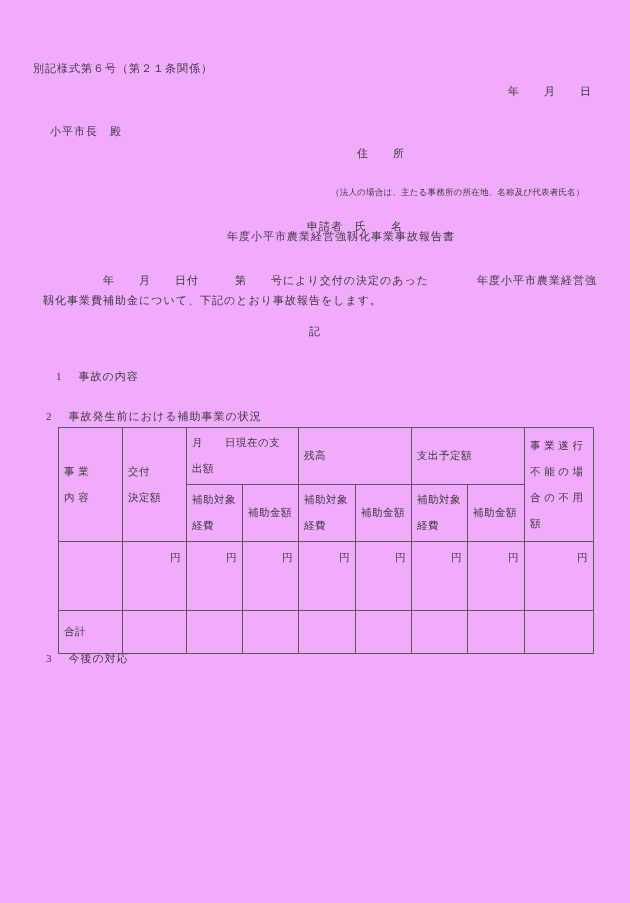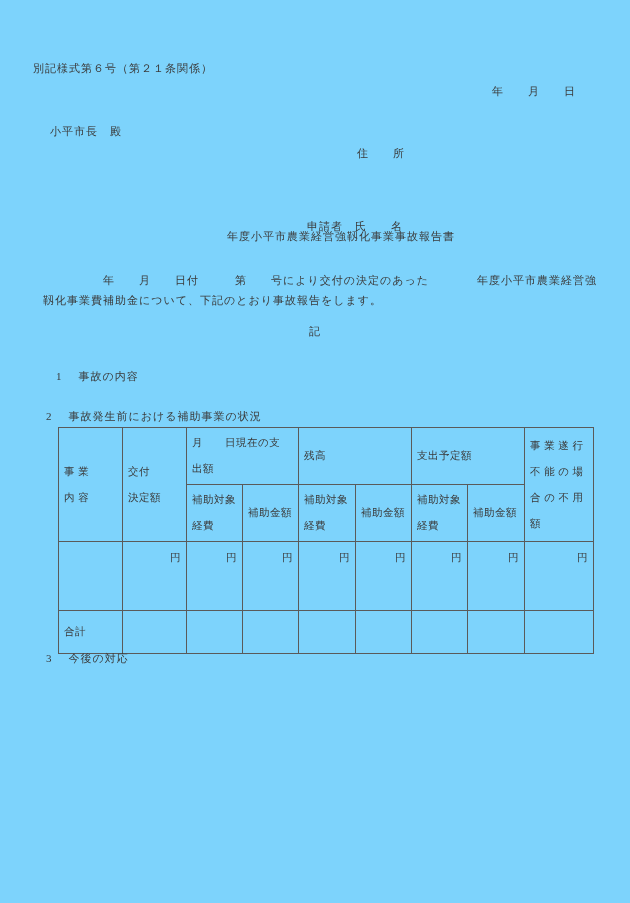--- a/index.html
+++ b/index.html
@@ -1,21 +1,21 @@
 <!DOCTYPE html>
 <html lang="ja"><head>
 <meta charset="utf-8">
 <style>
   html,body{margin:0;padding:0;}
   body{background:#e8e8e8;}
   .page{
     position:relative;
     width:630px;height:903px;
     margin:0 auto;
-    background:#7dd3fc;
+    background:#f0abfc;
     color:#3a3a3a;
     font-family:"Liberation Serif","DejaVu Serif",serif;
     font-size:11px;
     letter-spacing:1px;
     overflow:hidden;
   }
   .abs{position:absolute;white-space:nowrap;}
   .ml{white-space:pre-line;}
   .note{font-size:8.5px;letter-spacing:0.2px;}
   .center{left:0;right:0;text-align:center;}
@@ -42,28 +42,29 @@
   tr.r3 td{vertical-align:top;text-align:right;padding-top:3px;}
   tr.r3 td.first{text-align:left;}
 </style>
 </head>
 <body>
 
 <div class="page">
 
   <div class="abs" style="left:33px;top:61px;">別記様式第６号（第２１条関係）</div>
 
-  <div class="abs" style="left:492px;top:84px;">年　　月　　日</div>
+  <div class="abs" style="left:508px;top:84px;">年　　月　　日</div>
 
   <div class="abs" style="left:50px;top:124px;">小平市長　殿</div>
 
   <div class="abs" style="left:357px;top:146px;">住　　所</div>
 
   <div class="abs" style="left:307px;top:171px;margin-top:48px;">申請者　氏　　名</div>
 
+  <div class="abs note" style="left:331px;top:187px;">（法人の場合は、主たる事務所の所在地、名称及び代表者氏名）</div>
 
   <div class="abs" style="left:227px;top:229px;">年度小平市農業経営強靱化事業事故報告書</div>
 
   <div class="abs ml" style="left:43px;top:270px;width:560px;line-height:20px;white-space:pre-line;">　　　　　年　　月　　日付　　　第　　号により交付の決定のあった　　　　年度小平市農業経営強
 靱化事業費補助金について、下記のとおり事故報告をします。</div>
 
   <div class="abs center" style="top:324px;">記</div>
 
   <div class="abs sec" style="left:56px;top:369px;">
     <span class="sec-num">1</span><span class="sec-title">事故の内容</span>

